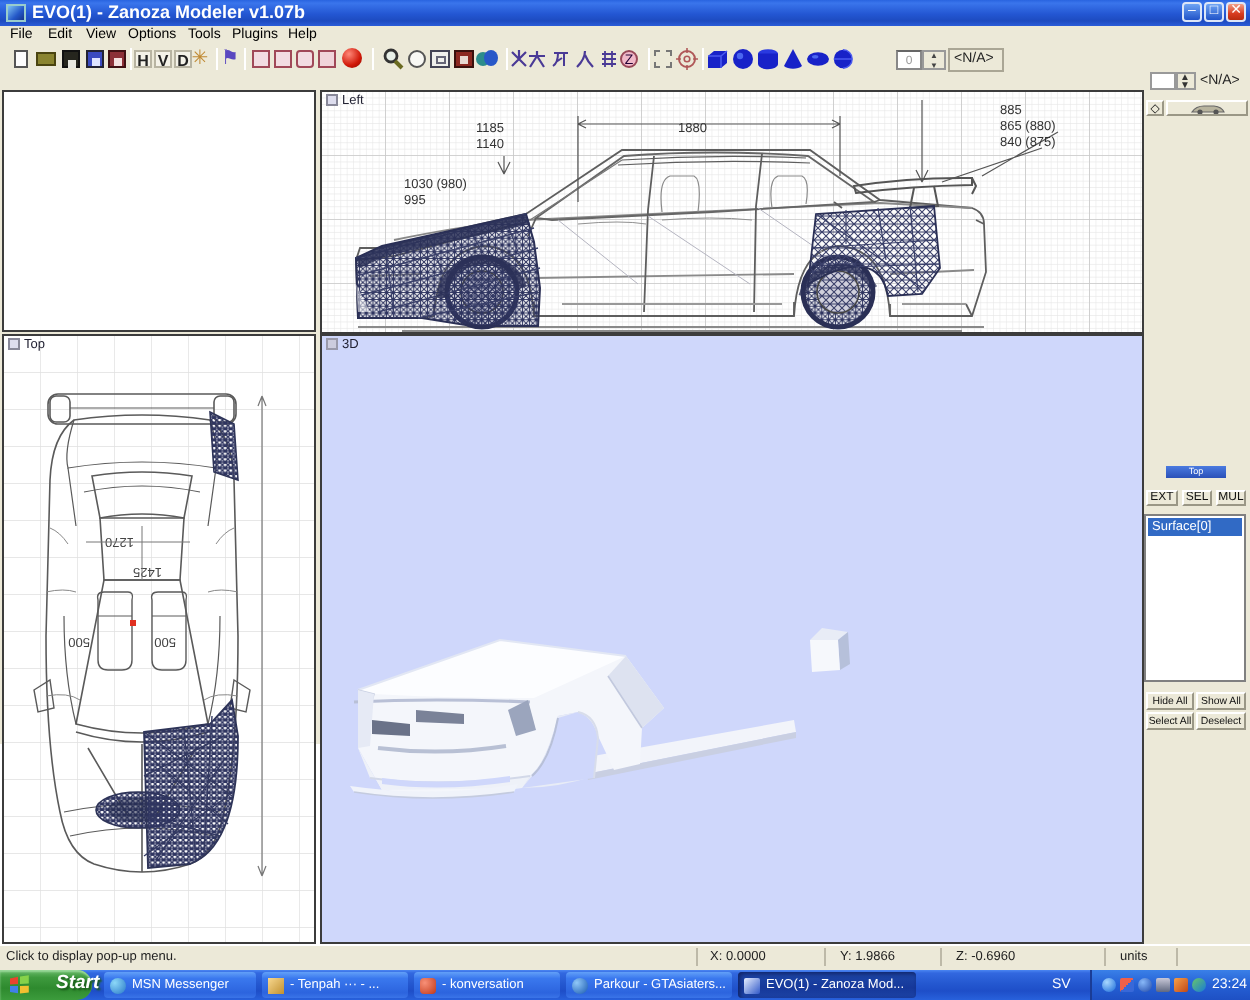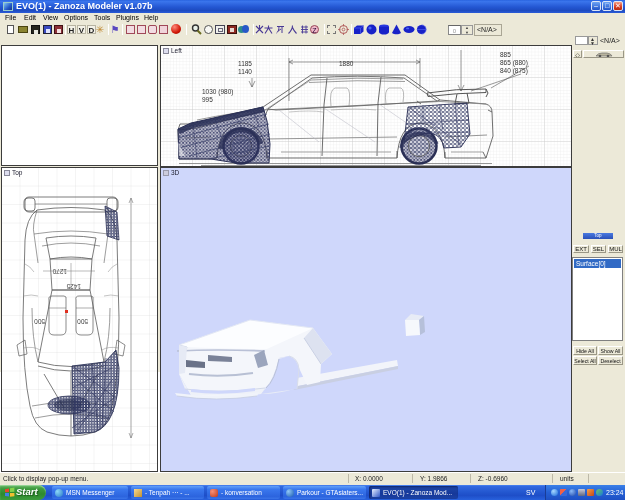--- a/index.html
+++ b/index.html
@@ -404,21 +404,21 @@
   </div>
 
   <div id="taskbar" class="abs"></div>
   <div class="abs" style="left:0;top:485px;width:46px;height:15px;border-radius:0 8px 8px 0;background:linear-gradient(to bottom,#6cbc6c 0%,#3e9a3e 25%,#2e8a2e 60%,#3c9c3c 100%);box-shadow:inset 0 1px 1px #9ad89a;">
     <svg style="position:absolute;left:4px;top:2px" width="11" height="11" viewBox="0 0 11 11">
         <path d="M1 2.2 L5 1.4 V5 L1 5.2 Z" fill="#e8432e"></path>
         <path d="M6 1.2 L10.4 0.6 V4.8 L6 5 Z" fill="#86d24a"></path>
         <path d="M1 6 L5 6 V9.6 L1 9 Z" fill="#4080e8"></path>
         <path d="M6 6 L10.4 5.9 V9.2 L6 9.8 Z" fill="#f2c030"></path>
       </svg>
-    <span style="position:absolute;left:16px;top:1px;color:#fff;font-size:9.5px;font-weight:bold;font-style:italic;text-shadow:1px 1px 1px #1a5a1a;">Start</span>
+    <span style="position:absolute;left:28px;top:1px;color:#fff;font-size:9.5px;font-weight:bold;font-style:italic;text-shadow:1px 1px 1px #1a5a1a;">Start</span>
   </div>
   <div class="task abs" style="left:52px;width:76px;">MSN Messenger<span style="position:absolute;left:3px;top:3px;width:8px;height:8px;background:radial-gradient(circle at 30% 30%,#8cd8f8,#2878c8);border-radius:50%;"></span></div>
   <div class="task abs" style="left:131px;width:73px;">- Tenpah ··· - ...<span style="position:absolute;left:3px;top:3px;width:8px;height:8px;background:linear-gradient(135deg,#f8d890,#c09030);"></span></div>
   <div class="task abs" style="left:207px;width:73px;">- konversation<span style="position:absolute;left:3px;top:3px;width:8px;height:8px;background:radial-gradient(circle at 30% 30%,#f89078,#c03818);border-radius:2px;"></span></div>
   <div class="task abs" style="left:283px;width:83px;">Parkour - GTAsiaters...<span style="position:absolute;left:3px;top:3px;width:8px;height:8px;border-radius:50%;background:radial-gradient(circle at 30% 30%,#90c8f8,#1858b0);"></span></div>
   <div class="task abs" style="left:369px;width:89px;background:linear-gradient(to bottom,#1e48a8,#16389a 60%,#1c42a4);box-shadow:inset 1px 1px 2px #102468;">EVO(1) - Zanoza Mod...<span style="position:absolute;left:3px;top:3px;width:8px;height:8px;background:linear-gradient(135deg,#e8f0ff,#3058c8);border-radius:1px;"></span></div>
   <div class="abs" style="left:545px;top:485px;width:80px;height:15px;background:linear-gradient(to bottom,#3a80e8 0%,#2560d4 50%,#1e50c4 100%);border-left:1px solid #1a3c96;"></div>
   <span class="abs" style="left:526px;top:489px;color:#fff;font-size:7px;">SV</span>
   <span class="abs" style="left:551px;top:489px;width:7px;height:7px;border-radius:50%;background:radial-gradient(circle at 35% 30%,#a8d8ff,#1868d8);"></span>
   <span class="abs" style="left:560px;top:489px;width:7px;height:7px;background:linear-gradient(135deg,#f06048 50%,#3868d8 50%);border-radius:1px;"></span>

